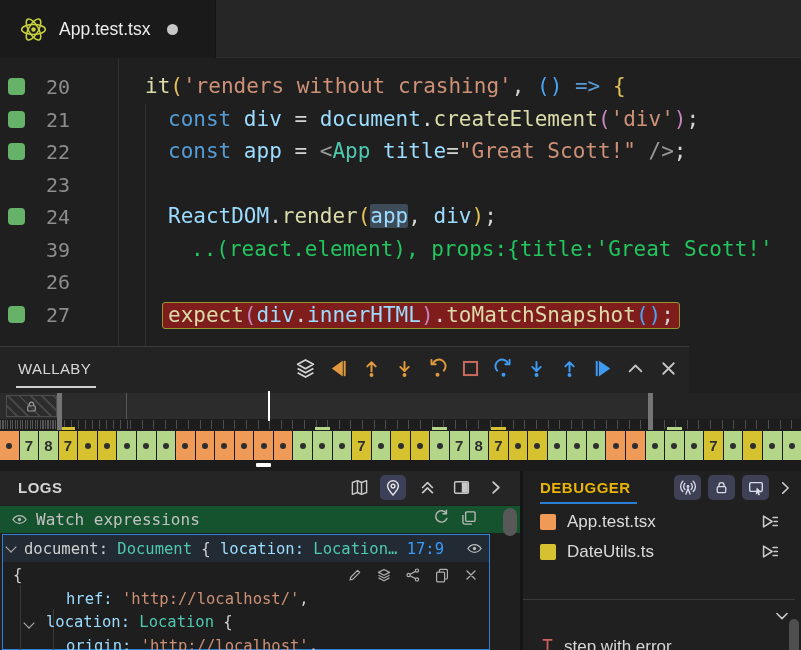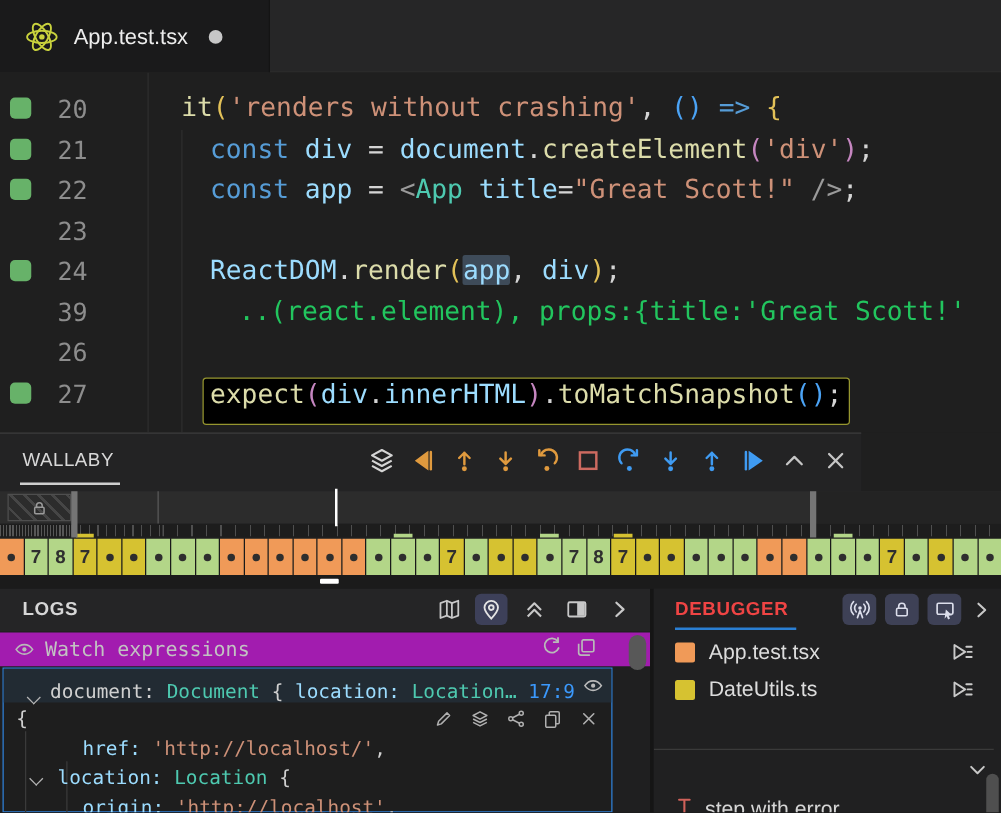--- a/index.html
+++ b/index.html
@@ -21,22 +21,22 @@
   .code-row{position:relative;height:32.5px;white-space:pre;}
   .gutter-sq{position:absolute;left:8px;top:7px;width:17px;height:17px;border-radius:4px;background:#67B269;}
   .line-num{position:absolute;left:24px;top:4px;width:46px;text-align:right;
             font:20px "DejaVu Sans Mono",monospace;color:#8d8d8d;}
   .code-text{position:absolute;top:3px;font:21px "DejaVu Sans Mono",monospace;color:#d4d4d4;}
   .tk-kw{color:#569CD6}.tk-var{color:#9CDCFE}.tk-fn{color:#DCDCAA}.tk-str{color:#CE9178}
   .tk-type{color:#4EC9B0}.tk-pun{color:#D4D4D4}.tk-ang{color:#9a9a9a}
   .tk-b1{color:#E2C158}.tk-b2{color:#C586C0}.tk-b3{color:#4BA3F5}
   .tk-ann{color:#22c55e}.tk-wh{color:#d0d0d0}.tk-link{color:#3B99FC}
   .word-sel{background:#3e4b59;border-radius:2px;}
-  .snap-box{display:inline-block;background:#000000;border:1px solid #96962F;border-radius:3px;
-            padding:0 5px 12px 5px;margin-left:-6px;text-align:center;}
+  .snap-box{display:inline-block;background:#7f1d1d;border:1px solid #96962F;border-radius:3px;
+            padding:0 5px 1px 5px;margin-left:-6px;text-align:center;}
 
   
   .panel{position:absolute;left:0;top:346px;width:689px;height:304px;background:#232324;border-top:1px solid #3c3c3c;}
   .wb-title{position:absolute;left:18px;top:13px;font-size:15px;font-weight:500;color:#d8d8d8;letter-spacing:.4px;}
   .wb-underline{position:absolute;left:16px;top:39px;width:80px;height:2px;background:#cfcfcf;}
   .wb-icons{position:absolute;right:10px;top:8px;display:flex;gap:11px;align-items:center;}
   .wb-icons .ic{width:22px;height:26px;display:flex;align-items:center;justify-content:center;cursor:pointer;}
 
   .scrub{position:absolute;left:0;top:46px;width:801px;height:26px;background:#2c2c2c;}
   .locked{position:absolute;left:6px;top:2px;width:51px;height:22px;border:1px solid #4e4e4e;
@@ -65,42 +65,42 @@
   
   .lower{position:absolute;left:0;top:124px;width:801px;height:180px;background:#1f1f20;}
   .vdivider{position:absolute;left:520px;top:0;width:3px;height:180px;background:#151515;}
 
   .logs{position:absolute;left:0;top:0;width:520px;height:180px;overflow:hidden;}
   .logs-header{position:absolute;left:0;top:0;right:0;height:34px;background:#252526;}
   .logs-title{position:absolute;left:18px;top:8px;font-size:15px;font-weight:700;color:#d6d6d6;letter-spacing:.5px;}
   .logs-icons{position:absolute;right:12px;top:4px;display:flex;gap:8px;align-items:center;}
   .iconbtn{width:26px;height:25px;border-radius:5px;display:flex;align-items:center;justify-content:center;cursor:pointer;}
   .iconbtn.active{background:#3d4059;}
-  .watch-row{position:absolute;left:0;top:35px;right:0;height:27px;background:#a21caf;display:flex;align-items:center;text-align:center;}
+  .watch-row{position:absolute;left:0;top:35px;right:0;height:27px;background:#14532d;display:flex;align-items:center;text-align:center;}
   .watch-label{font:16px "DejaVu Sans Mono",monospace;color:#c2c2c2;margin-left:8px;}
   .watch-icons{position:absolute;right:42px;top:3px;display:flex;gap:10px;}
   .logs-scroll{position:absolute;right:3px;top:37px;width:14px;height:28px;background:#585858;border-radius:7px;}
 
   .watch-block{position:absolute;left:2px;top:63px;width:488px;height:116px;border:1px solid #2F80D8;
                background:#1e1e1e;font:15.5px "DejaVu Sans Mono",monospace;}
-  .expr-row{position:relative;height:27px;display:flex;align-items:flex-end;background:#222b33;padding-left:20px;}
+  .expr-row{position:relative;height:27px;display:flex;align-items:center;background:#222b33;padding-left:4px;}
   .chev{width:8px;height:8px;border-right:1.6px solid #b5b5b5;border-bottom:1.6px solid #b5b5b5;
         transform:rotate(45deg);display:inline-block;margin-right:9px;margin-top:-4px;flex:0 0 auto;}
   .expr-eye{position:absolute;right:6px;top:5px;}
   .hover-icons{position:absolute;top:32px;right:10px;display:flex;gap:13px;z-index:2;}
   .tree{position:absolute;left:0;top:29px;right:0;line-height:23.5px;}
   .tree-line{position:relative;white-space:pre;}
   .tree-chev{position:absolute;width:8px;height:8px;border-right:1.6px solid #b5b5b5;border-bottom:1.6px solid #b5b5b5;
         transform:rotate(45deg);left:22px;top:8px;}
   .tree-guide{position:absolute;width:1px;background:#3a3a3a;}
   .tg1{left:17px;top:50px;height:66px;}
   .tg2{left:50px;top:74px;height:42px;}
 
   .dbg{position:absolute;left:523px;top:0;width:278px;height:180px;background:#202021;overflow:hidden;}
-  .dbg-title{position:absolute;left:17px;top:8px;font-size:15px;font-weight:700;color:#ef4444;letter-spacing:.5px;}
+  .dbg-title{position:absolute;left:17px;top:8px;font-size:15px;font-weight:700;color:#eab308;letter-spacing:.5px;}
   .dbg-underline{position:absolute;left:17px;top:31px;width:97px;height:2px;background:#2A7FD4;}
   .dbg-btns{position:absolute;right:32px;top:4px;display:flex;gap:7px;}
   .dbg-btn{width:27px;height:25px;border-radius:5px;background:#3e4156;display:flex;align-items:center;justify-content:center;cursor:pointer;}
   .dbg-chev{position:absolute;right:7px;top:8px;}
   .dbg-files{position:absolute;left:0;top:36px;right:0;}
   .dbg-file{position:relative;height:30px;display:flex;align-items:center;}
   .sq{width:16px;height:16px;border-radius:2px;margin-left:17px;flex:0 0 auto;}
   .fname{margin-left:11px;font-size:17px;color:#dcdcdc;}
   .runto{position:absolute;right:22px;top:5px;}
   .dbg-divider{position:absolute;left:0;top:128px;right:6px;height:1px;background:#3a3a3a;}

